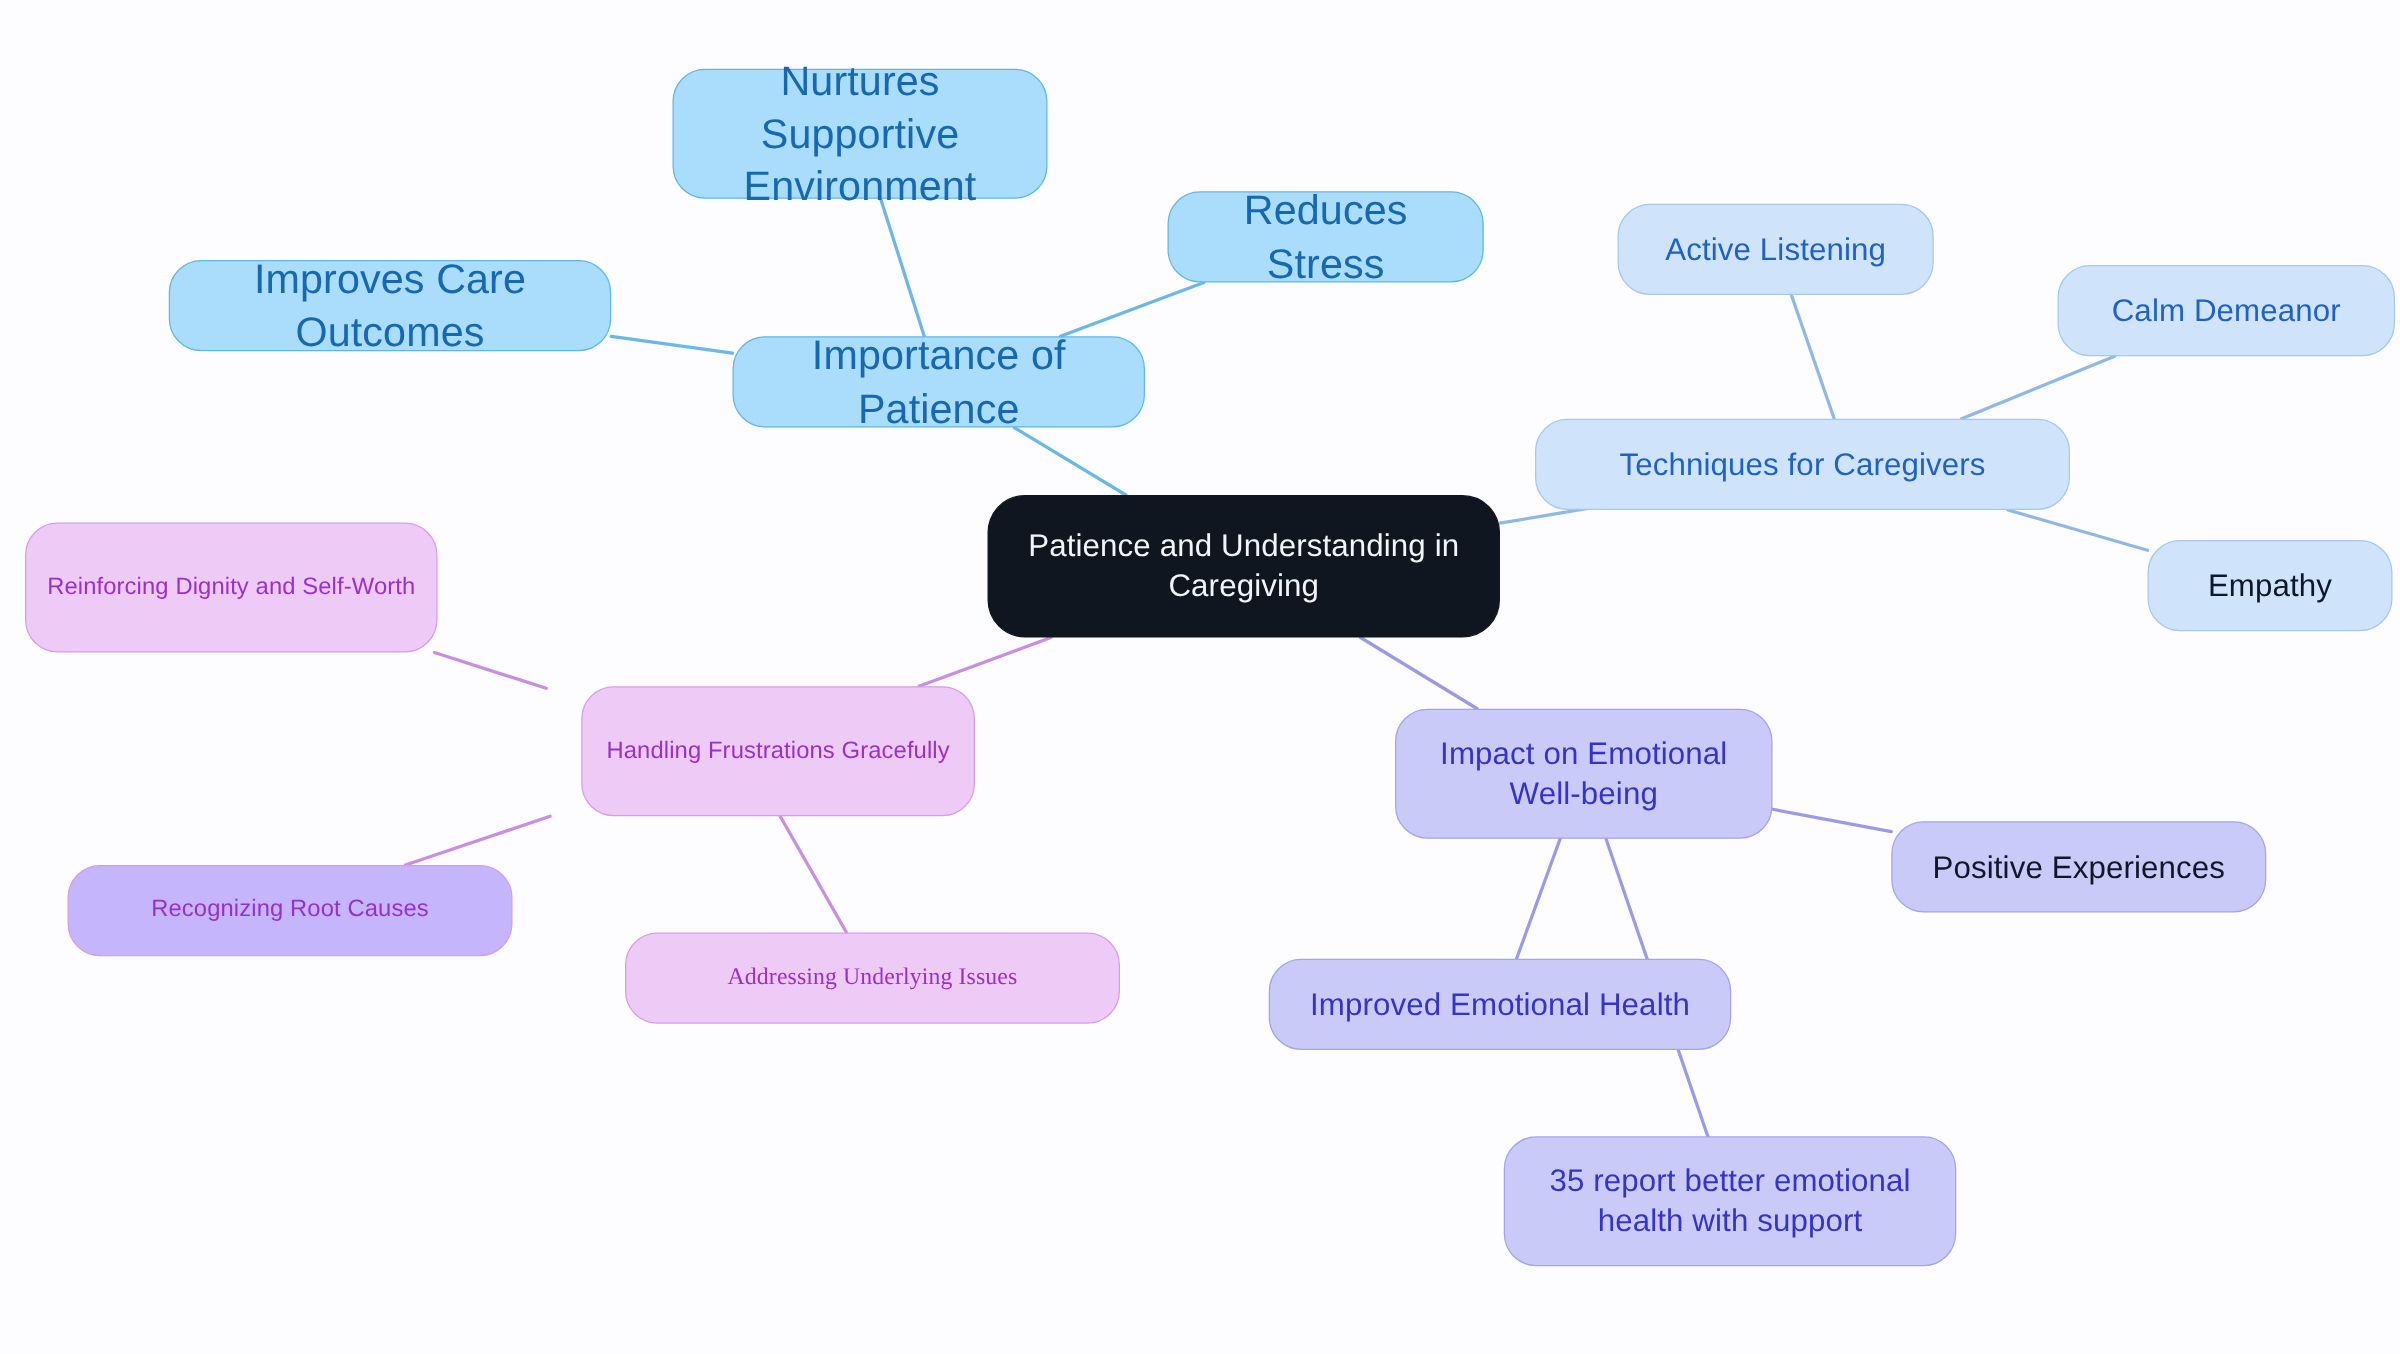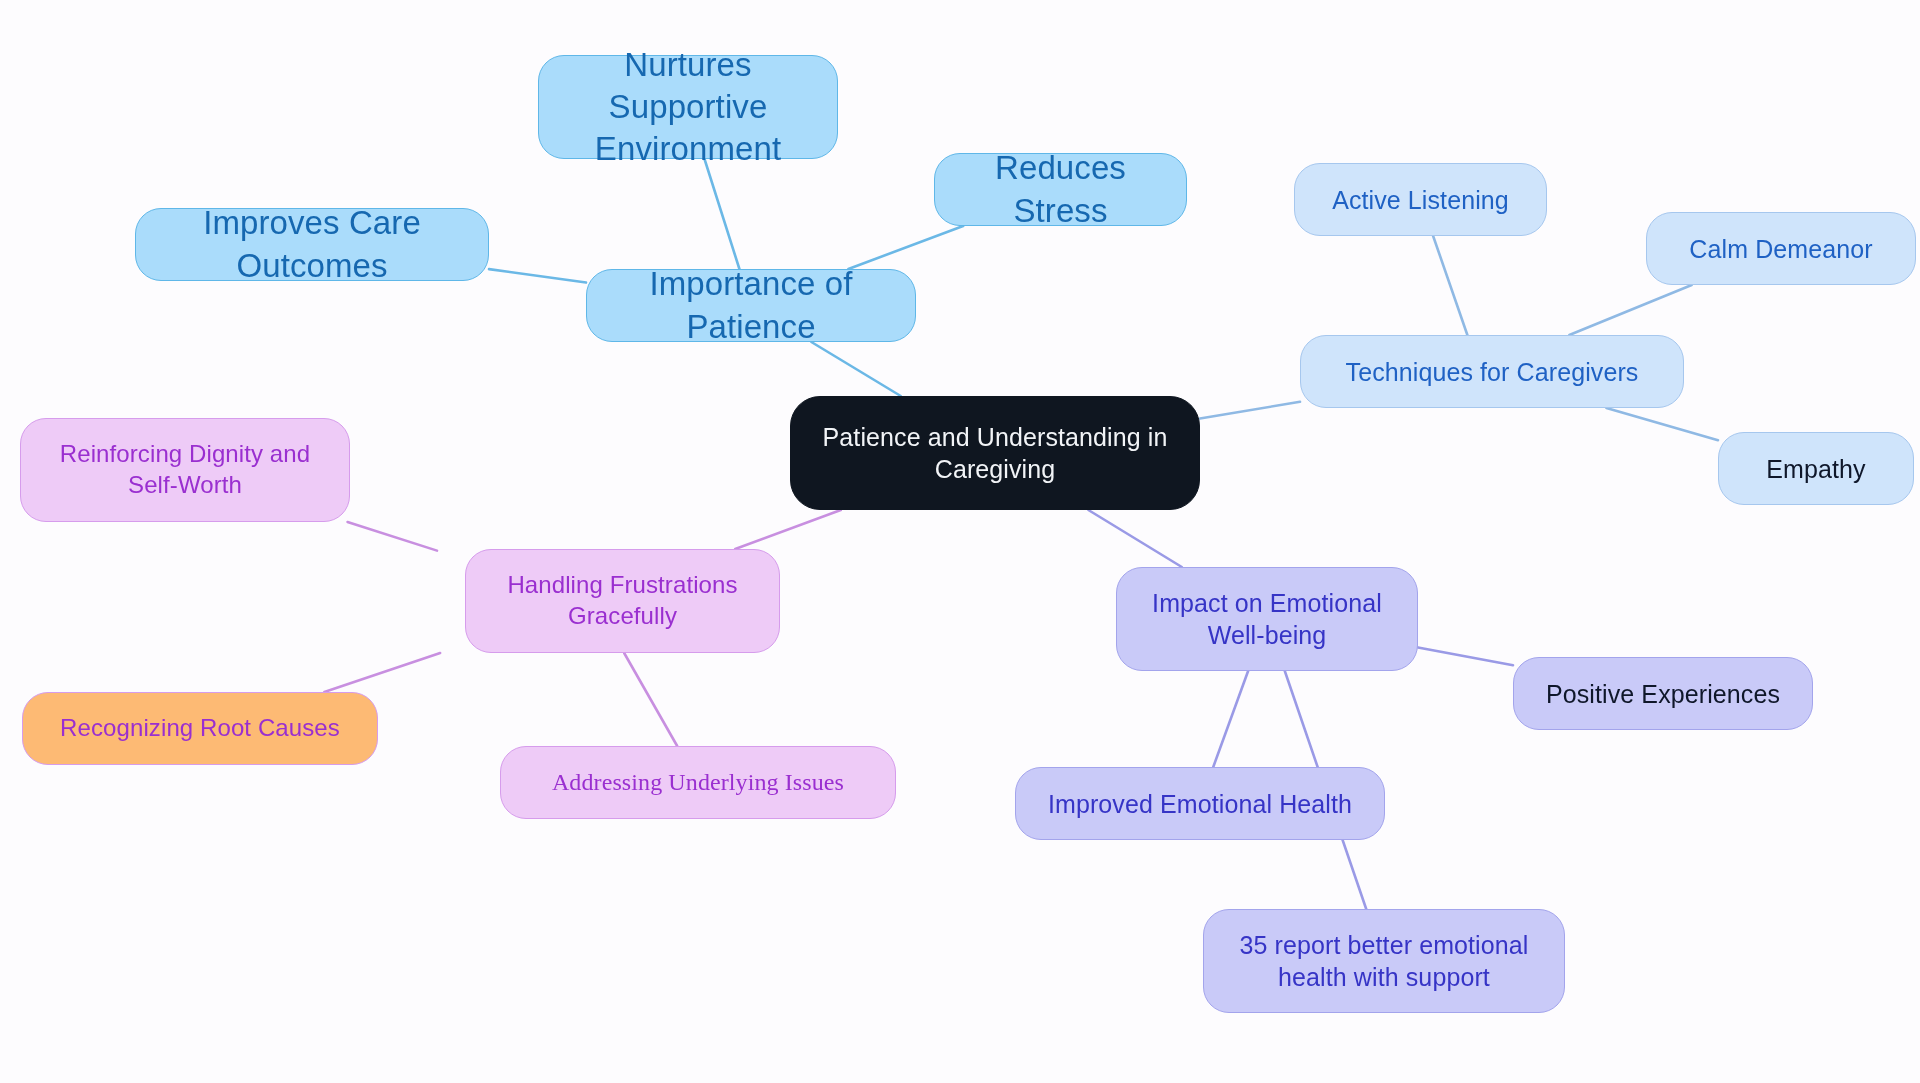--- a/index.html
+++ b/index.html
@@ -54,21 +54,21 @@
   .node-lightblue {
     background: #cfe4fb;
     border-color: #a6c7ee;
     color: #1f61c4;
     font-size: 25px;
   }
   .node-magenta {
     background: #eecbf7;
     border-color: #d69cec;
     color: #9a2fd0;
-    font-size: 24px;
+    font-size: 19px;
   }
   .node-indigo {
     background: #c9caf8;
     border-color: #a3a4ec;
     color: #3634c6;
     font-size: 25px;
   }
 </style>
 </head>
 <body>
@@ -91,26 +91,26 @@
       <line x1="1418.00" y1="647.41" x2="1513.00" y2="665.28" stroke="#9a9ae6" stroke-width="2.6" stroke-linecap="round"></line>
       <line x1="1248.12" y1="671.00" x2="1213.25" y2="767.00" stroke="#9a9ae6" stroke-width="2.6" stroke-linecap="round"></line>
       <line x1="1284.79" y1="671.00" x2="1366.21" y2="909.00" stroke="#9a9ae6" stroke-width="2.6" stroke-linecap="round"></line>
     </svg>
   <div id="node-layer">
       <div class="node node-root" style="left: 790px; top: 396px; width: 410px; height: 114px; background: rgb(15, 22, 32); color: rgb(242, 244, 247);"><span>Patience and Understanding in Caregiving</span></div>
       <div class="node node-blue" style="left: 586px; top: 269px; width: 330px; height: 73px; background: rgb(170, 220, 251); border-color: rgb(95, 183, 232); color: rgb(22, 104, 176);"><span>Importance of Patience</span></div>
       <div class="node node-blue" style="left: 538px; top: 55px; width: 300px; height: 104px; background: rgb(170, 220, 251); border-color: rgb(95, 183, 232); color: rgb(22, 104, 176);"><span>Nurtures Supportive Environment</span></div>
       <div class="node node-blue" style="left: 135px; top: 208px; width: 354px; height: 73px; background: rgb(170, 220, 251); border-color: rgb(95, 183, 232); color: rgb(22, 104, 176);"><span>Improves Care Outcomes</span></div>
       <div class="node node-blue" style="left: 934px; top: 153px; width: 253px; height: 73px; background: rgb(170, 220, 251); border-color: rgb(95, 183, 232); color: rgb(22, 104, 176);"><span>Reduces Stress</span></div>
-      <div class="node node-lightblue" style="left: 1300px; top: 335px; width: 384px; height: 73px; background: rgb(207, 228, 251); border-color: rgb(166, 199, 238); color: rgb(31, 97, 196);"><span>Techniques for Caregivers</span></div>
+      <div class="node node-lightblue" style="left: 1228px; top: 335px; width: 428px; height: 73px; background: rgb(207, 228, 251); border-color: rgb(166, 199, 238); color: rgb(31, 97, 196);"><span>Techniques for Caregivers</span></div>
       <div class="node node-lightblue" style="left: 1294px; top: 163px; width: 253px; height: 73px; background: rgb(207, 228, 251); border-color: rgb(166, 199, 238); color: rgb(31, 97, 196);"><span>Active Listening</span></div>
       <div class="node node-lightblue" style="left: 1646px; top: 212px; width: 270px; height: 73px; background: rgb(207, 228, 251); border-color: rgb(166, 199, 238); color: rgb(31, 97, 196);"><span>Calm Demeanor</span></div>
       <div class="node node-lightblue" style="left: 1718px; top: 432px; width: 196px; height: 73px; background: rgb(207, 228, 251); border-color: rgb(166, 199, 238); color: #0f172a;"><span>Empathy</span></div>
       <div class="node node-magenta" style="left: 437px; top: 549px; width: 315px; height: 104px; background: rgb(238, 203, 247); border-color: rgb(214, 156, 236); color: rgb(154, 47, 208); margin-left: 28px;"><span>Handling Frustrations Gracefully</span></div>
       <div class="node node-magenta" style="left: 20px; top: 418px; width: 330px; height: 104px; background: rgb(238, 203, 247); border-color: rgb(214, 156, 236); color: rgb(154, 47, 208);"><span>Reinforcing Dignity and Self-Worth</span></div>
-      <div class="node node-magenta" style="left: 22px; top: 692px; width: 356px; height: 73px; background: #fdba74; border-color: rgb(214, 156, 236); color: rgb(154, 47, 208);"><span>Recognizing Root Causes</span></div>
+      <div class="node node-magenta" style="left: 54px; top: 692px; width: 356px; height: 73px; background: #c4b5fd; border-color: rgb(214, 156, 236); color: rgb(154, 47, 208);"><span>Recognizing Root Causes</span></div>
       <div class="node node-magenta" style="left: 500px; top: 746px; width: 396px; height: 73px; background: rgb(238, 203, 247); border-color: rgb(214, 156, 236); color: rgb(154, 47, 208); font-family: Liberation Serif, serif;"><span>Addressing Underlying Issues</span></div>
       <div class="node node-indigo" style="left: 1116px; top: 567px; width: 302px; height: 104px; background: rgb(201, 202, 248); border-color: rgb(163, 164, 236); color: rgb(54, 52, 198);"><span>Impact on Emotional Well-being</span></div>
       <div class="node node-indigo" style="left: 1513px; top: 657px; width: 300px; height: 73px; background: rgb(201, 202, 248); border-color: rgb(163, 164, 236); color: #0f172a;"><span>Positive Experiences</span></div>
       <div class="node node-indigo" style="left: 1015px; top: 767px; width: 370px; height: 73px; background: rgb(201, 202, 248); border-color: rgb(163, 164, 236); color: rgb(54, 52, 198);"><span>Improved Emotional Health</span></div>
       <div class="node node-indigo" style="left: 1203px; top: 909px; width: 362px; height: 104px; background: rgb(201, 202, 248); border-color: rgb(163, 164, 236); color: rgb(54, 52, 198); justify-content: center;"><span>35 report better emotional health with support</span></div>
     </div>
 </div>
 
 </body></html>

